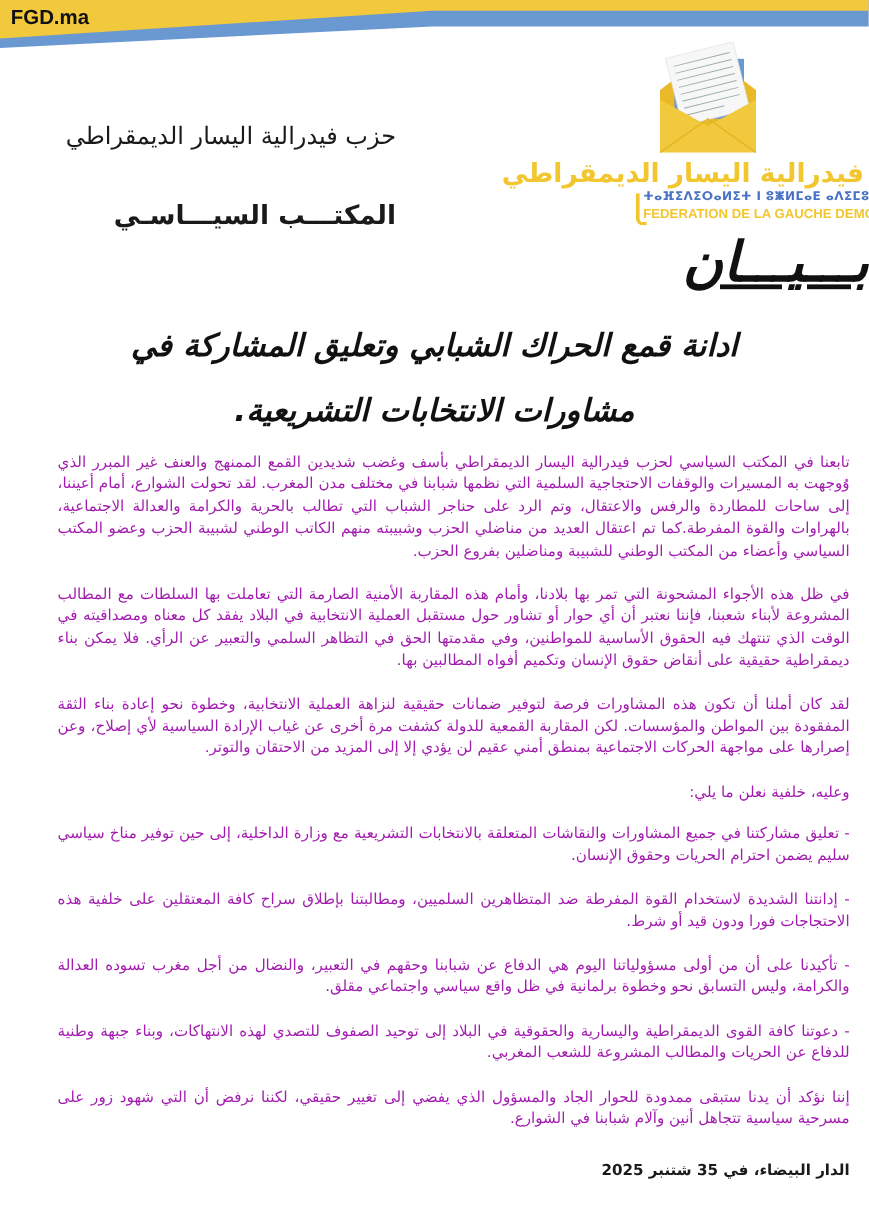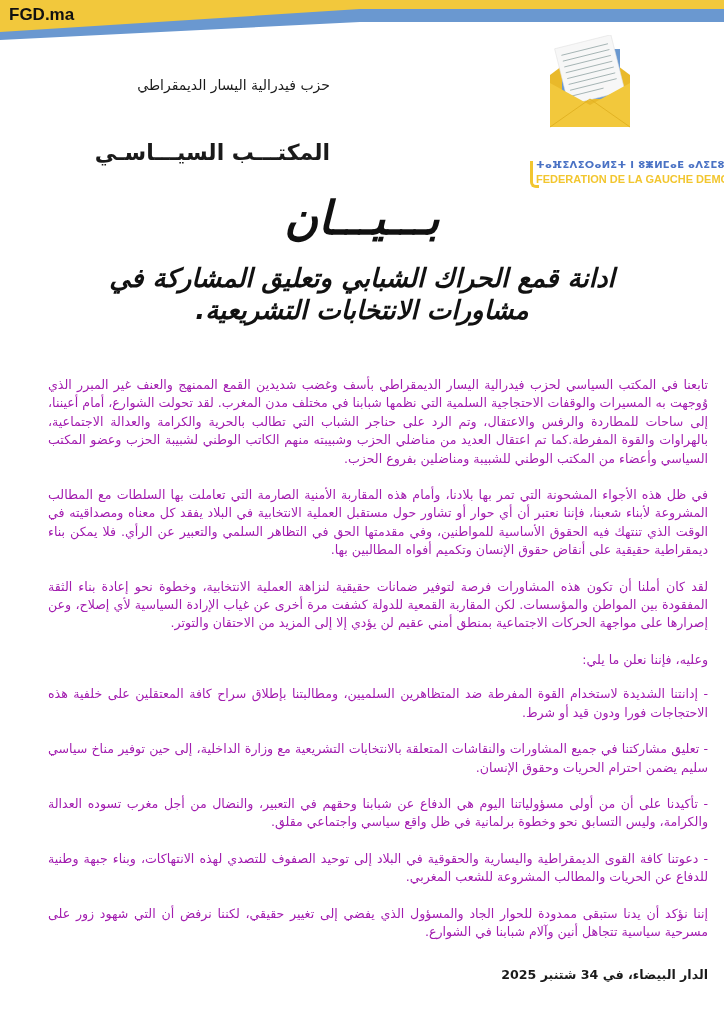--- a/index.html
+++ b/index.html
@@ -9,21 +9,21 @@
     }
     .banner { position: absolute; left: 0; top: 0; width: 608px; height: 45px; }
     .banner svg { position: absolute; left: 0; top: 0; }
     .site-label {
       position: absolute; left: 9px; top: 5px; font-family: "Liberation Sans", sans-serif;
       font-weight: bold; font-size: 17px; color: #111;
     }
     .header-left {
       position: absolute; left: 40px; top: 70px; width: 290px; text-align: right; direction: rtl;
     }
-    .party-name { font-size: 14px; line-height: 30px; font-family: "DejaVu Sans", sans-serif; }
+    .party-name { font-size: 20px; line-height: 30px; font-family: "DejaVu Sans", sans-serif; margin-top: 28px; }
     .bureau-name { font-size: 22px; font-weight: bold; line-height: 34px; letter-spacing: 1px; margin-top: 36px; }
     .logo { position: absolute; left: 530px; top: 35px; width: 194px; height: 160px; }
     .logo-envelope { position: absolute; left: 10px; top: 0; width: 100px; height: 95px; }
     .logo-arabic {
       position: absolute; left: 0; top: 98px; width: 190px; direction: rtl; text-align: right;
       font-size: 22px; font-weight: bold; color: #f2c62f; line-height: 26px; white-space: nowrap;
     }
     .logo-tifinagh {
       position: absolute; left: 6px; top: 124px; width: 188px; text-align: left;
       font-size: 10px; font-weight: bold; color: #4a72c4; line-height: 12px; white-space: nowrap; letter-spacing: 0.3px;
@@ -31,26 +31,26 @@
     .logo-french {
       position: absolute; left: 6px; top: 137px; width: 188px; text-align: left;
       font-family: "Liberation Sans", sans-serif;
       font-size: 11px; font-weight: bold; color: #f2c62f; line-height: 14px; white-space: nowrap;
     }
     .logo-hook {
       position: absolute; left: 0; top: 126px; width: 6px; height: 24px;
       border-left: 3px solid #f2c62f; border-bottom: 3px solid #f2c62f; border-radius: 0 0 0 6px;
     }
     .title {
-      position: absolute; left: 0; top: 188px; width: 724px; text-align: center;
-      font-size: 46px; font-weight: bold; font-style: italic; line-height: 60px; direction: rtl; color: #111;
+      position: absolute; left: 0; top: 188px; width: 724px; 
+      font-size: 46px; font-weight: bold; font-style: italic; line-height: 60px; direction: rtl; color: #111; text-decoration: underline;
     }
     .subtitle {
       position: absolute; left: 60px; top: 262px; width: 604px; text-align: center; direction: rtl;
-      font-size: 26px; font-weight: bold; font-style: italic; line-height: 32px; color: #111;
+      font-size: 26px; font-weight: bold; font-style: italic; line-height: 54px; color: #111;
     }
     .body-text {
       position: absolute; left: 48px; top: 376px; width: 660px; direction: rtl; text-align: justify;
       font-size: 12.6px; line-height: 18.4px; color: #a21caf;
     }
     .body-text p { margin: 0 0 18px 0; }
     .body-text p.gap-sm { margin-bottom: 16px; }
     .signature {
       position: absolute; left: 48px; top: 966px; width: 660px; direction: rtl; text-align: right;
       font-size: 12.6px; font-weight: bold; line-height: 18px;
@@ -85,33 +85,34 @@
         <line x1="27" y1="32" x2="75" y2="32"></line>
         <line x1="27" y1="38" x2="75" y2="38"></line>
         <line x1="27" y1="44" x2="75" y2="44"></line>
         <line x1="27" y1="50" x2="75" y2="50"></line>
         <line x1="27" y1="56" x2="60" y2="56"></line>
       </g>
     </g>
     <polygon points="10,48 50,70 90,48 90,92 10,92" fill="#f2c83c"></polygon>
     <polyline points="10,92 50,64 90,92" fill="none" stroke="#e2b323" stroke-width="1"></polyline>
   </svg>
+  <div class="logo-arabic">فيدرالية اليسار الديمقراطي</div>
   <div class="logo-hook"></div>
   <div class="logo-tifinagh">ⵜⴰⴼⵉⴷⵉⵔⴰⵍⵉⵜ ⵏ ⵓⵥⵍⵎⴰⴹ ⴰⴷⵉⵎⵓⵇⵔⴰⵟⵉ</div>
   <div class="logo-french">FEDERATION DE LA GAUCHE DEMOCRATIQUE</div>
 </div>
 
 <div class="title">بـــيـــان</div>
 <div class="subtitle">ادانة قمع الحراك الشبابي وتعليق المشاركة في مشاورات الانتخابات التشريعية.</div>
 
 <div class="body-text">
   <p>تابعنا في المكتب السياسي لحزب فيدرالية اليسار الديمقراطي بأسف وغضب شديدين القمع الممنهج والعنف غير المبرر الذي وُوجهت به المسيرات والوقفات الاحتجاجية السلمية التي نظمها شبابنا في مختلف مدن المغرب. لقد تحولت الشوارع، أمام أعيننا، إلى ساحات للمطاردة والرفس والاعتقال، وتم الرد على حناجر الشباب التي تطالب بالحرية والكرامة والعدالة الاجتماعية، بالهراوات والقوة المفرطة.كما تم اعتقال العديد من مناضلي الحزب وشبيبته منهم الكاتب الوطني لشبيبة الحزب وعضو المكتب السياسي وأعضاء من المكتب الوطني للشبيبة ومناضلين بفروع الحزب.</p>
   <p>في ظل هذه الأجواء المشحونة التي تمر بها بلادنا، وأمام هذه المقاربة الأمنية الصارمة التي تعاملت بها السلطات مع المطالب المشروعة لأبناء شعبنا، فإننا نعتبر أن أي حوار أو تشاور حول مستقبل العملية الانتخابية في البلاد يفقد كل معناه ومصداقيته في الوقت الذي تنتهك فيه الحقوق الأساسية للمواطنين، وفي مقدمتها الحق في التظاهر السلمي والتعبير عن الرأي. فلا يمكن بناء ديمقراطية حقيقية على أنقاض حقوق الإنسان وتكميم أفواه المطالبين بها.</p>
   <p>لقد كان أملنا أن تكون هذه المشاورات فرصة لتوفير ضمانات حقيقية لنزاهة العملية الانتخابية، وخطوة نحو إعادة بناء الثقة المفقودة بين المواطن والمؤسسات. لكن المقاربة القمعية للدولة كشفت مرة أخرى عن غياب الإرادة السياسية لأي إصلاح، وعن إصرارها على مواجهة الحركات الاجتماعية بمنطق أمني عقيم لن يؤدي إلا إلى المزيد من الاحتقان والتوتر.</p>
-  <p class="gap-sm">وعليه، فإننا نعلن ما يلي:</p>
+  <p class="gap-sm">وعليه، خلفية نعلن ما يلي:</p>
+  <p>- تعليق مشاركتنا في جميع المشاورات والنقاشات المتعلقة بالانتخابات التشريعية مع وزارة الداخلية، إلى حين توفير مناخ سياسي سليم يضمن احترام الحريات وحقوق الإنسان.</p>
   <p>- إدانتنا الشديدة لاستخدام القوة المفرطة ضد المتظاهرين السلميين، ومطالبتنا بإطلاق سراح كافة المعتقلين على خلفية هذه الاحتجاجات فورا ودون قيد أو شرط.</p>
-  <p>- تعليق مشاركتنا في جميع المشاورات والنقاشات المتعلقة بالانتخابات التشريعية مع وزارة الداخلية، إلى حين توفير مناخ سياسي سليم يضمن احترام الحريات وحقوق الإنسان.</p>
   <p>- تأكيدنا على أن من أولى مسؤولياتنا اليوم هي الدفاع عن شبابنا وحقهم في التعبير، والنضال من أجل مغرب تسوده العدالة والكرامة، وليس التسابق نحو وخطوة برلمانية في ظل واقع سياسي واجتماعي مقلق.</p>
   <p>- دعوتنا كافة القوى الديمقراطية واليسارية والحقوقية في البلاد إلى توحيد الصفوف للتصدي لهذه الانتهاكات، وبناء جبهة وطنية للدفاع عن الحريات والمطالب المشروعة للشعب المغربي.</p>
   <p>إننا نؤكد أن يدنا ستبقى ممدودة للحوار الجاد والمسؤول الذي يفضي إلى تغيير حقيقي، لكننا نرفض أن التي شهود زور على مسرحية سياسية تتجاهل أنين وآلام شبابنا في الشوارع.</p>
 </div>
 
-<div class="signature">الدار البيضاء، في 34 شتنبر 2025</div>
+<div class="signature">الدار البيضاء، في 35 شتنبر 2025</div>
 
 </body></html>

